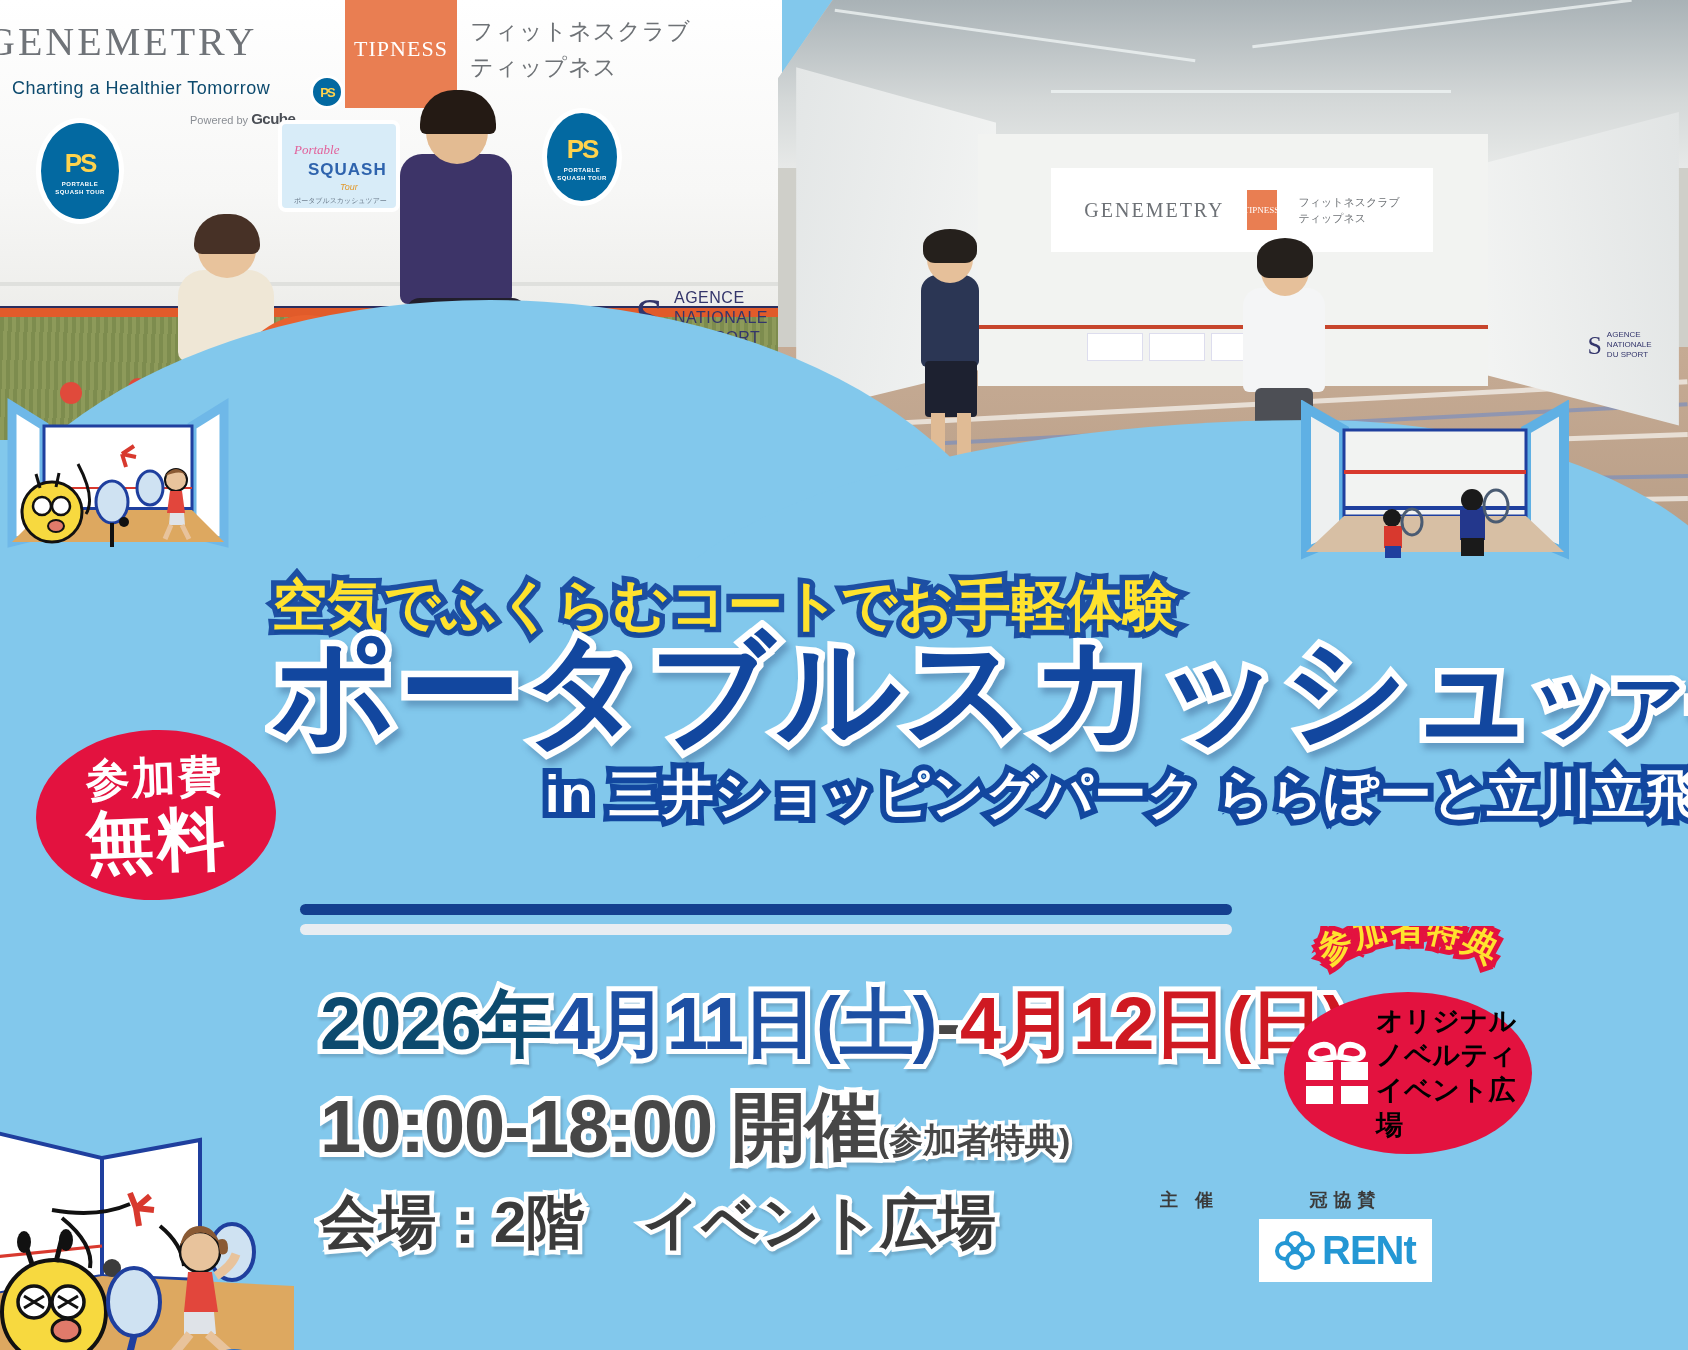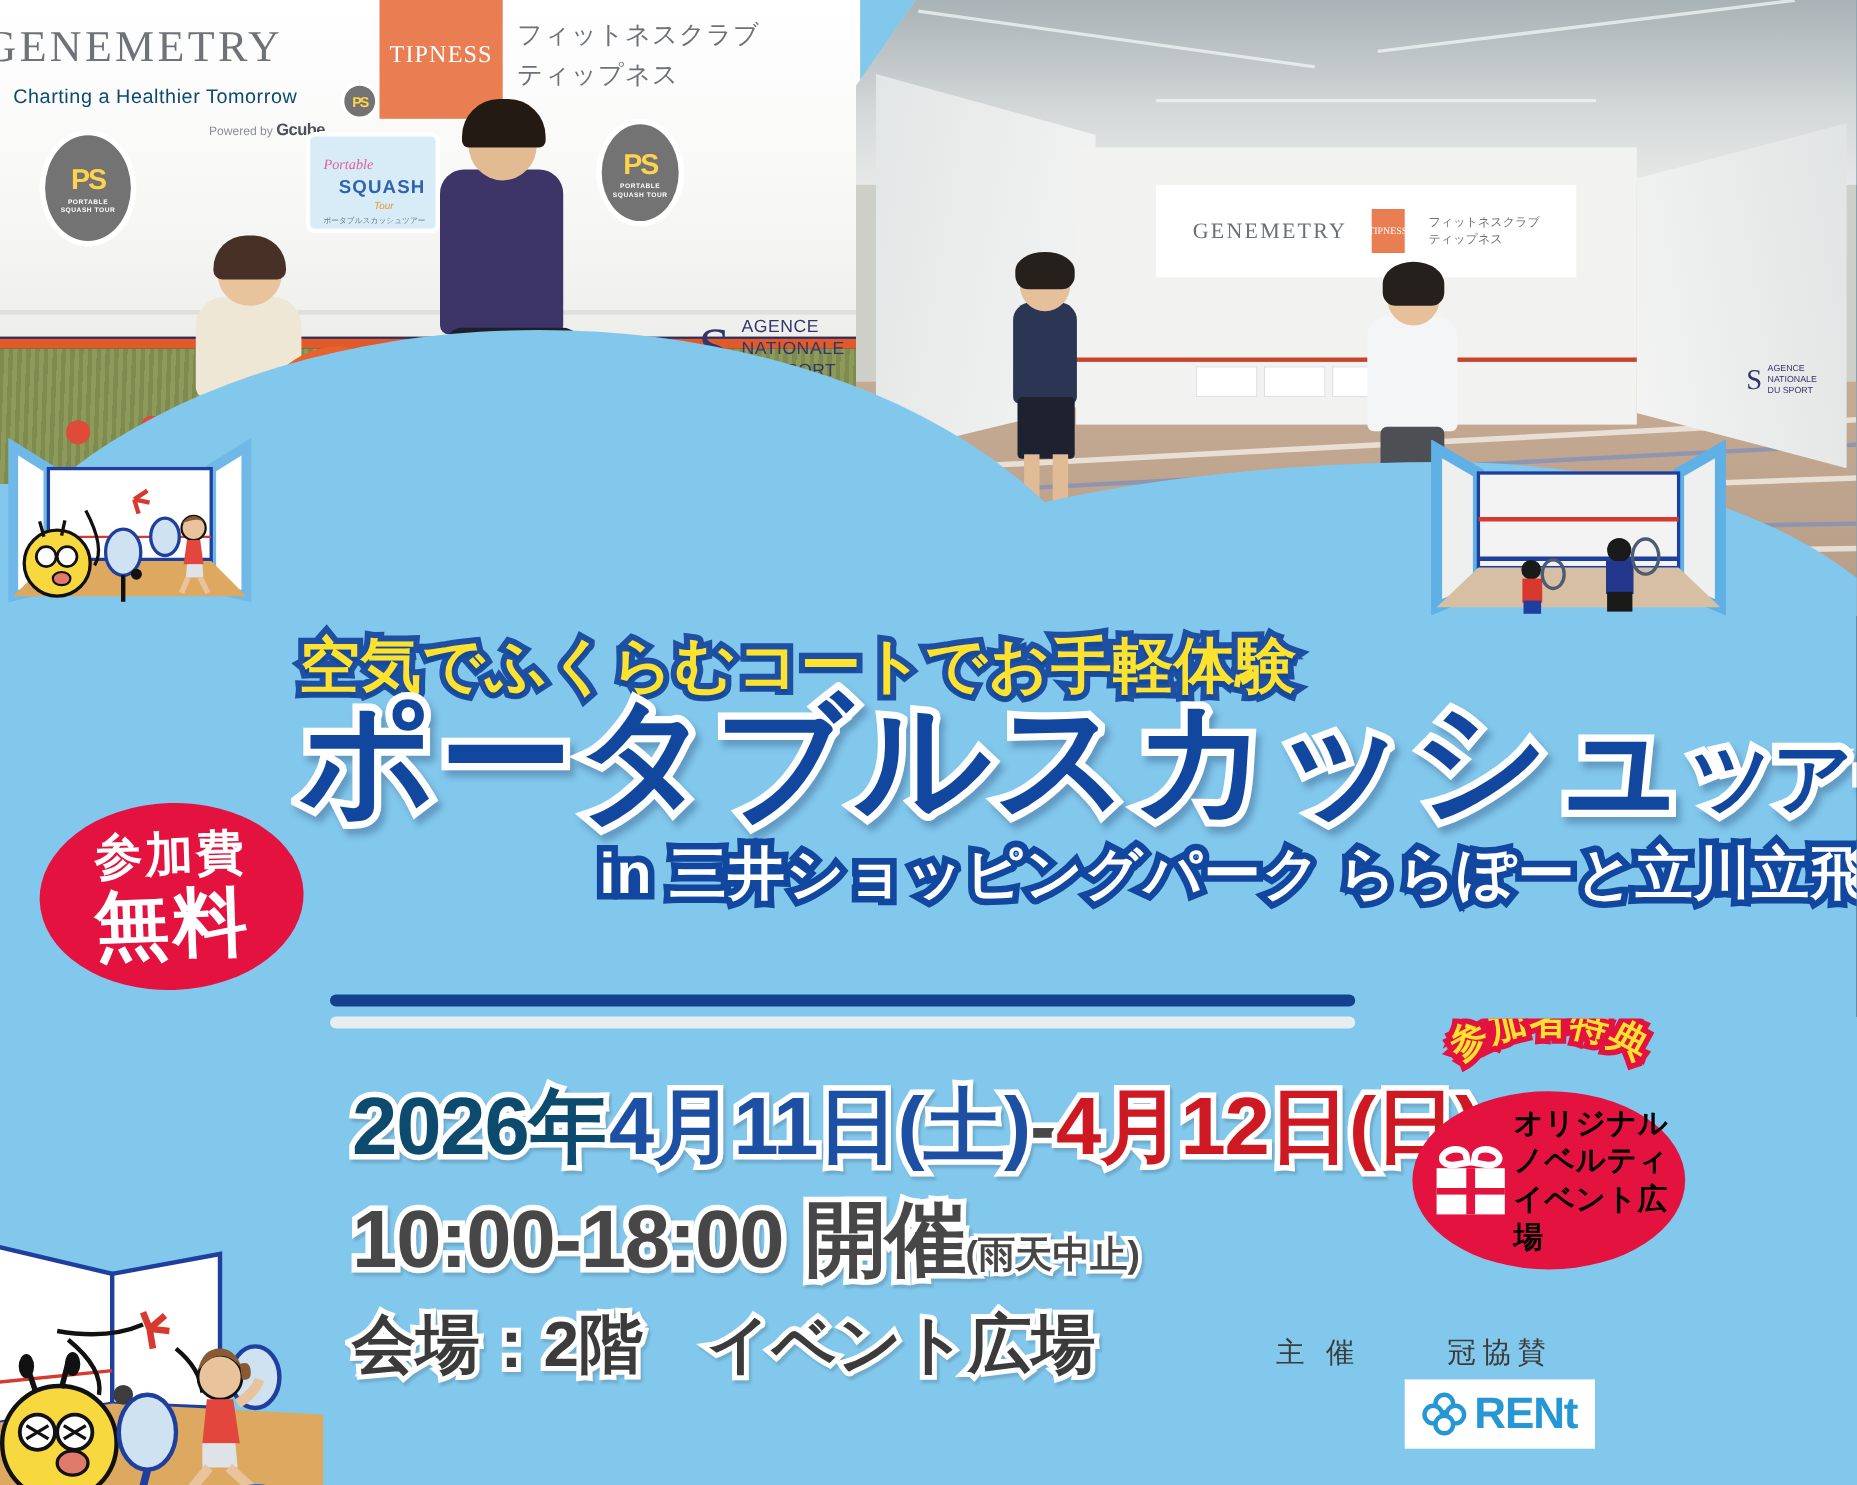--- a/index.html
+++ b/index.html
@@ -30,21 +30,21 @@
   .gen-sub{position:absolute;left:12px;top:78px;color:#0c4a6e;font-size:18px;letter-spacing:.5px;}
   .gen-pw{position:absolute;left:190px;top:110px;color:#8a8e94;font-size:11px;}
   .gen-pw b{color:#4a4e55;font-size:15px;letter-spacing:-.5px;}
   .tipbox{position:absolute;left:345px;top:-2px;width:112px;height:110px;background:#e97e52;}
   .tipbox span{position:absolute;left:0;right:0;top:38px;text-align:center;color:#fff;
     font-family:"Liberation Serif","DejaVu Serif",serif;font-size:22px;letter-spacing:1px;}
   .tiptxt{position:absolute;left:470px;top:14px;color:#6e7276;font-size:23px;line-height:1.55;letter-spacing:1px;}
   .ans{position:absolute;right:14px;top:288px;display:flex;align-items:center;gap:10px;}
   .ans .s{font-family:"Liberation Serif","DejaVu Serif",serif;font-size:52px;color:#33356b;line-height:.9;}
   .ans .t{font-size:16px;color:#33356b;line-height:1.25;letter-spacing:.5px;}
-  .psbadge{position:absolute;border-radius:50%;background:#737373;
+  .psbadge{position:absolute;border-radius:50%;background:#0369a1;
     display:flex;align-items:center;justify-content:center;flex-direction:column;
     color:#fff;font-weight:bold;border:5px solid #fff;}
   .psbadge .big{font-size:26px;letter-spacing:-2px;color:#ffd34d;}
   .psbadge .sm{font-size:6px;letter-spacing:.5px;margin-top:2px;}
   .sqsign{position:absolute;left:278px;top:120px;width:122px;height:92px;background:#d8ecf8;
     border:4px solid #fff;border-radius:8px;}
   .sqsign .a{position:absolute;left:12px;top:18px;font-size:13px;color:#e2609a;
     font-family:"Liberation Serif",serif;font-style:italic;}
   .sqsign .b{position:absolute;left:26px;top:36px;font-size:17px;font-weight:bold;color:#2e63ad;letter-spacing:1px;}
   .sqsign .c{position:absolute;left:58px;top:58px;font-size:9px;color:#e29a2e;font-style:italic;}
@@ -165,21 +165,21 @@
   .gift .gsplit-h{position:absolute;left:0;bottom:18px;width:62px;height:6px;background:#e3123f;}
   .gift .bowl{position:absolute;left:2px;top:0;width:28px;height:20px;border:6px solid #fff;
     border-radius:60% 60% 0 60%;transform:rotate(-10deg);}
   .gift .bowr{position:absolute;right:2px;top:0;width:28px;height:20px;border:6px solid #fff;
     border-radius:60% 60% 60% 0;transform:rotate(10deg);}
   .perk-lines{color:#000000;font-weight:bold;font-size:27px;line-height:1.28;letter-spacing:.5px;}
 
   
   .sponsors{position:absolute;left:1160px;top:1188px;display:flex;gap:40px;}
   .spon{display:flex;flex-direction:column;align-items:center;}
-  .spon .lab{color:#3b3b3b;font-size:26px;font-weight:normal;letter-spacing:6px;margin-bottom:7px;margin-top:24px;}
+  .spon .lab{color:#3b3b3b;font-size:18px;font-weight:bold;letter-spacing:6px;margin-bottom:7px;}
   .spon .box{background:#fff;padding:9px 16px;display:flex;align-items:center;gap:7px;min-height:56px;}
   .bewin{color:#22318c;font-size:40px;font-weight:bold;font-style:italic;letter-spacing:-1px;}
   .rent{color:#2497d4;font-size:40px;font-weight:bold;letter-spacing:-1px;}
   .clover{width:40px;height:40px;position:relative;flex:0 0 40px;}
   .clover i{position:absolute;width:20px;height:20px;border-radius:50%;
     border:4px solid #2497d4;box-sizing:border-box;background:#fff;}
 </style>
 </head>
 <body>
 
@@ -414,21 +414,21 @@
   <div class="divider">
     <div class="d1"></div>
     <div class="d2"></div>
   </div>
 
   <div class="dateline">
     <span class="yr">2026年</span><span class="d-a">4月11日(土)</span><span class="dash">-</span><span class="d-b">4月12日(日)</span>
   </div>
 
   <div class="timeline">
-    <span>10:00-18:00 開催</span><span class="note">(雨天中止)</span>
+    <span>10:00-18:00 開催</span><span class="note">(参加者特典)</span>
   </div>
 
   <div class="venueline">会場：2階　イベント広場</div>
 
   <div class="freebadge">
     <div class="l1">参加費</div>
     <div class="l2">無料</div>
   </div>
 
   <div class="perk">

